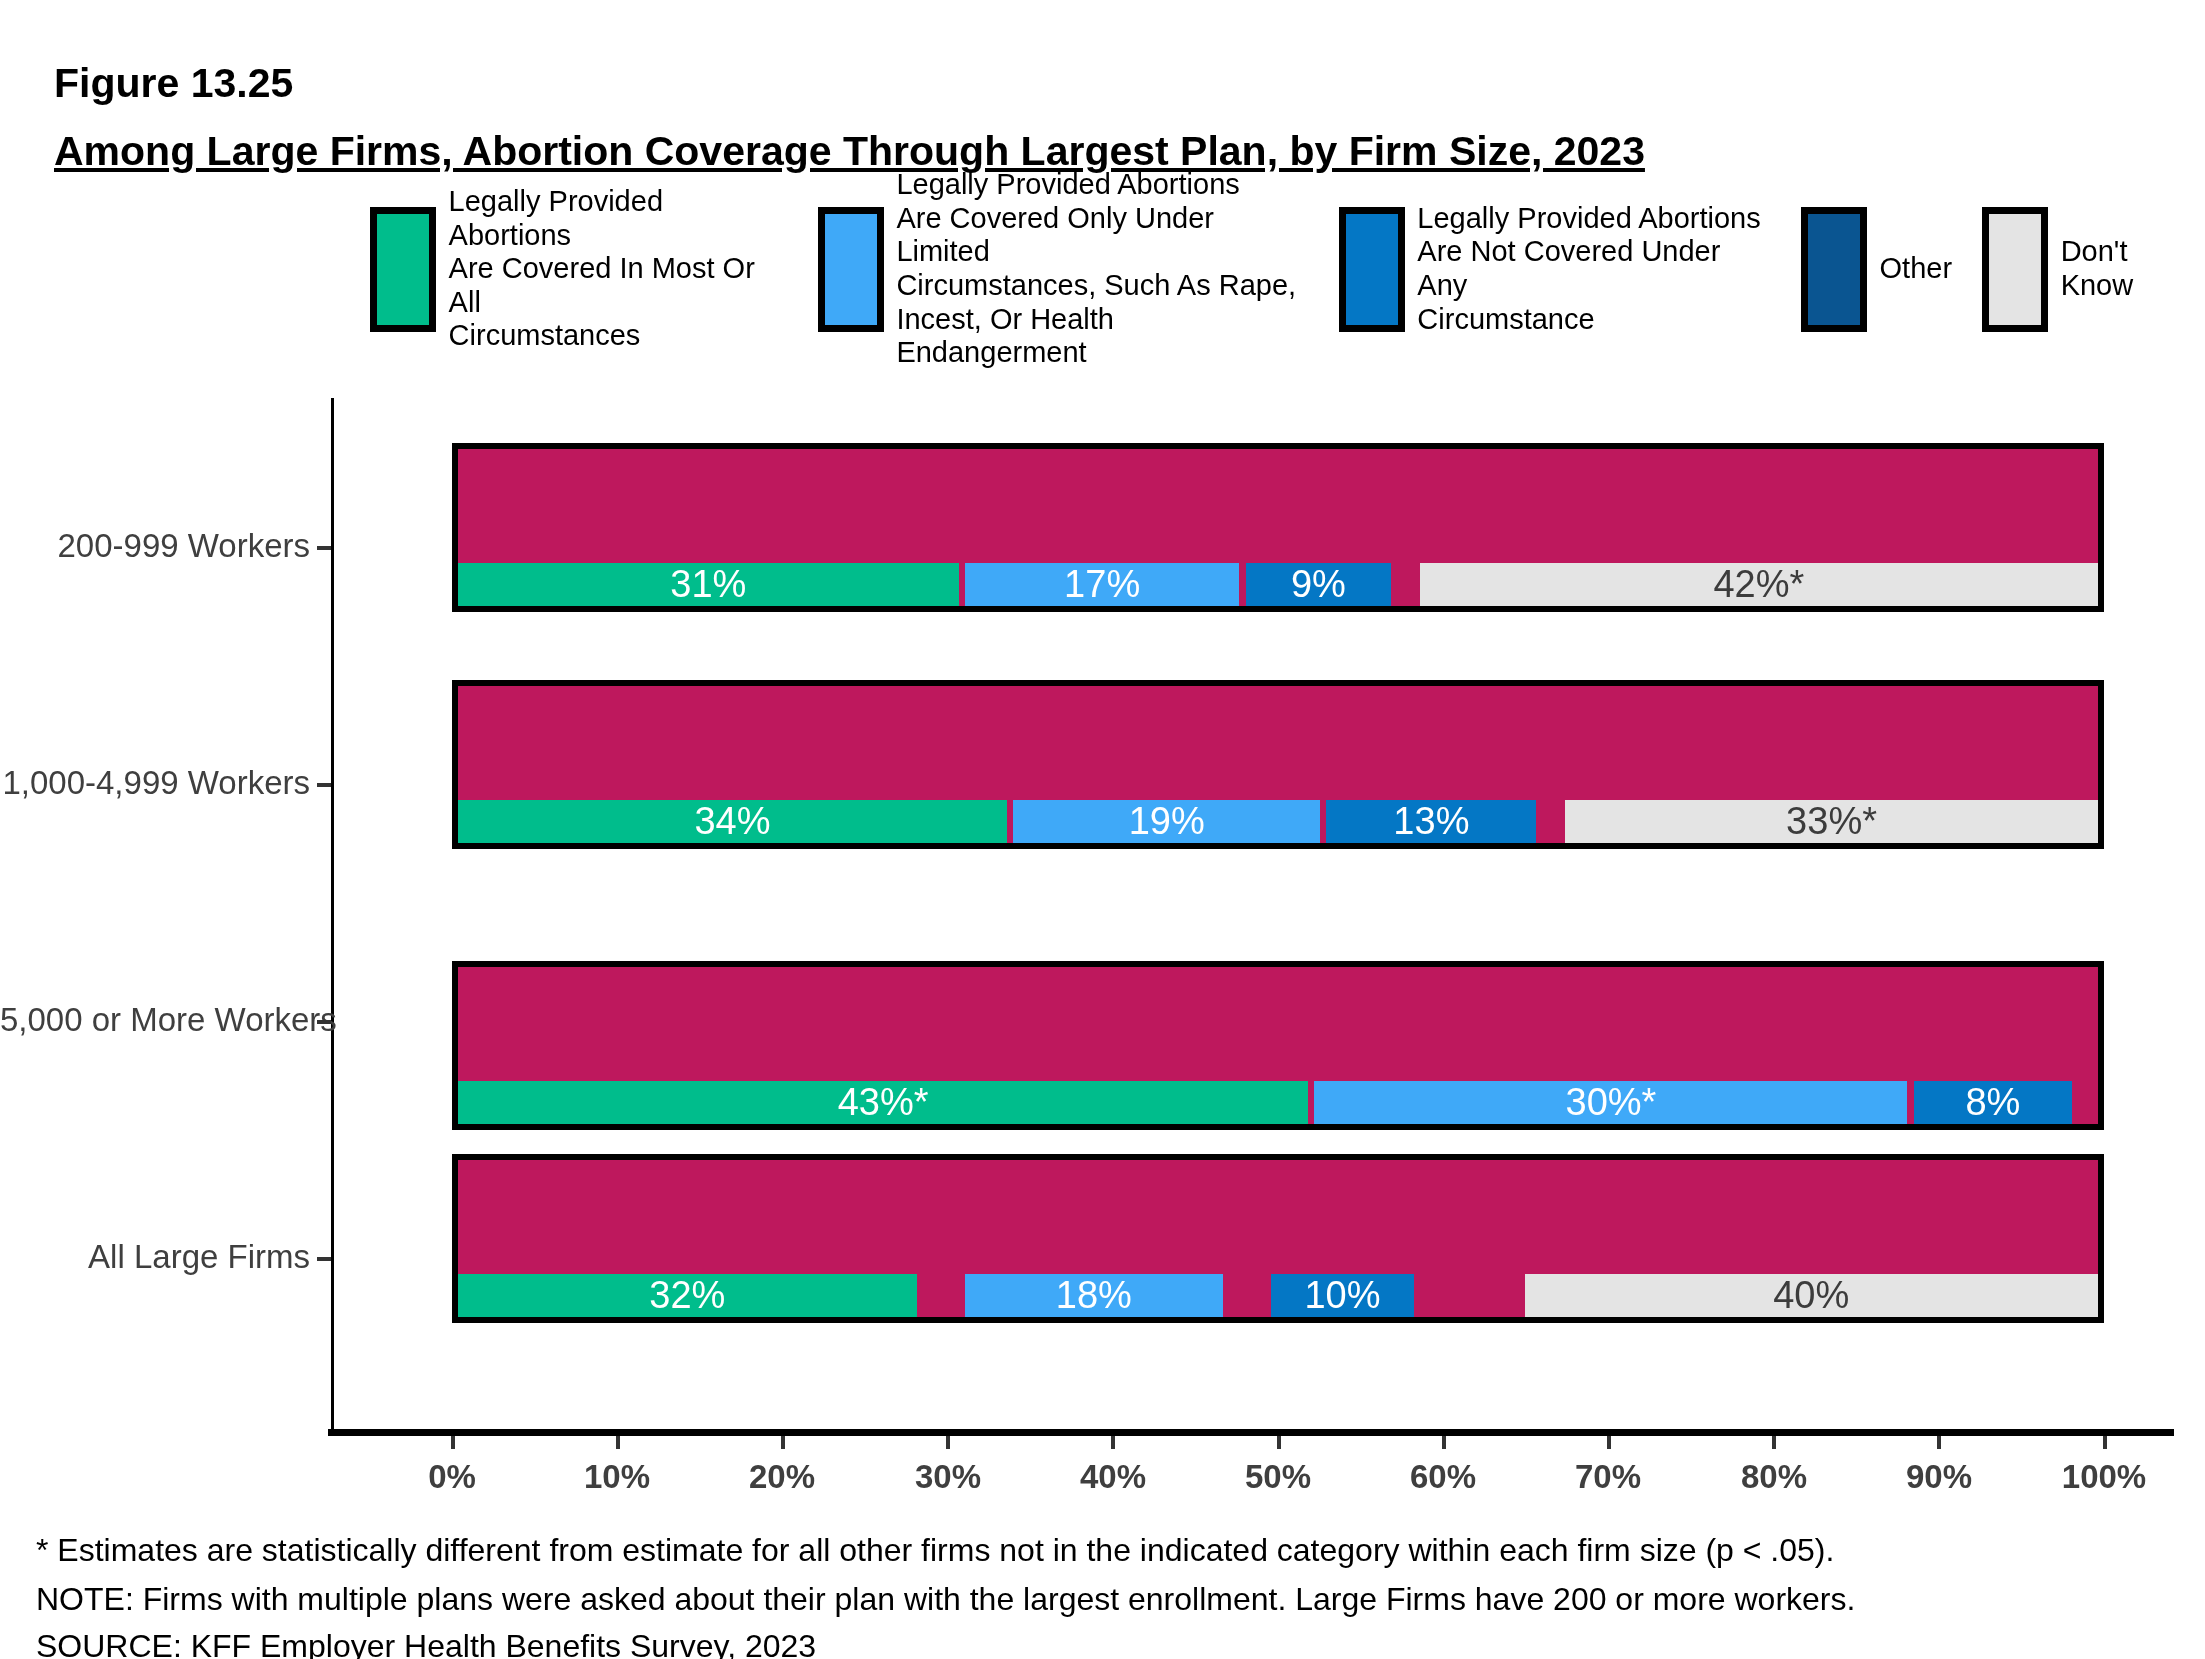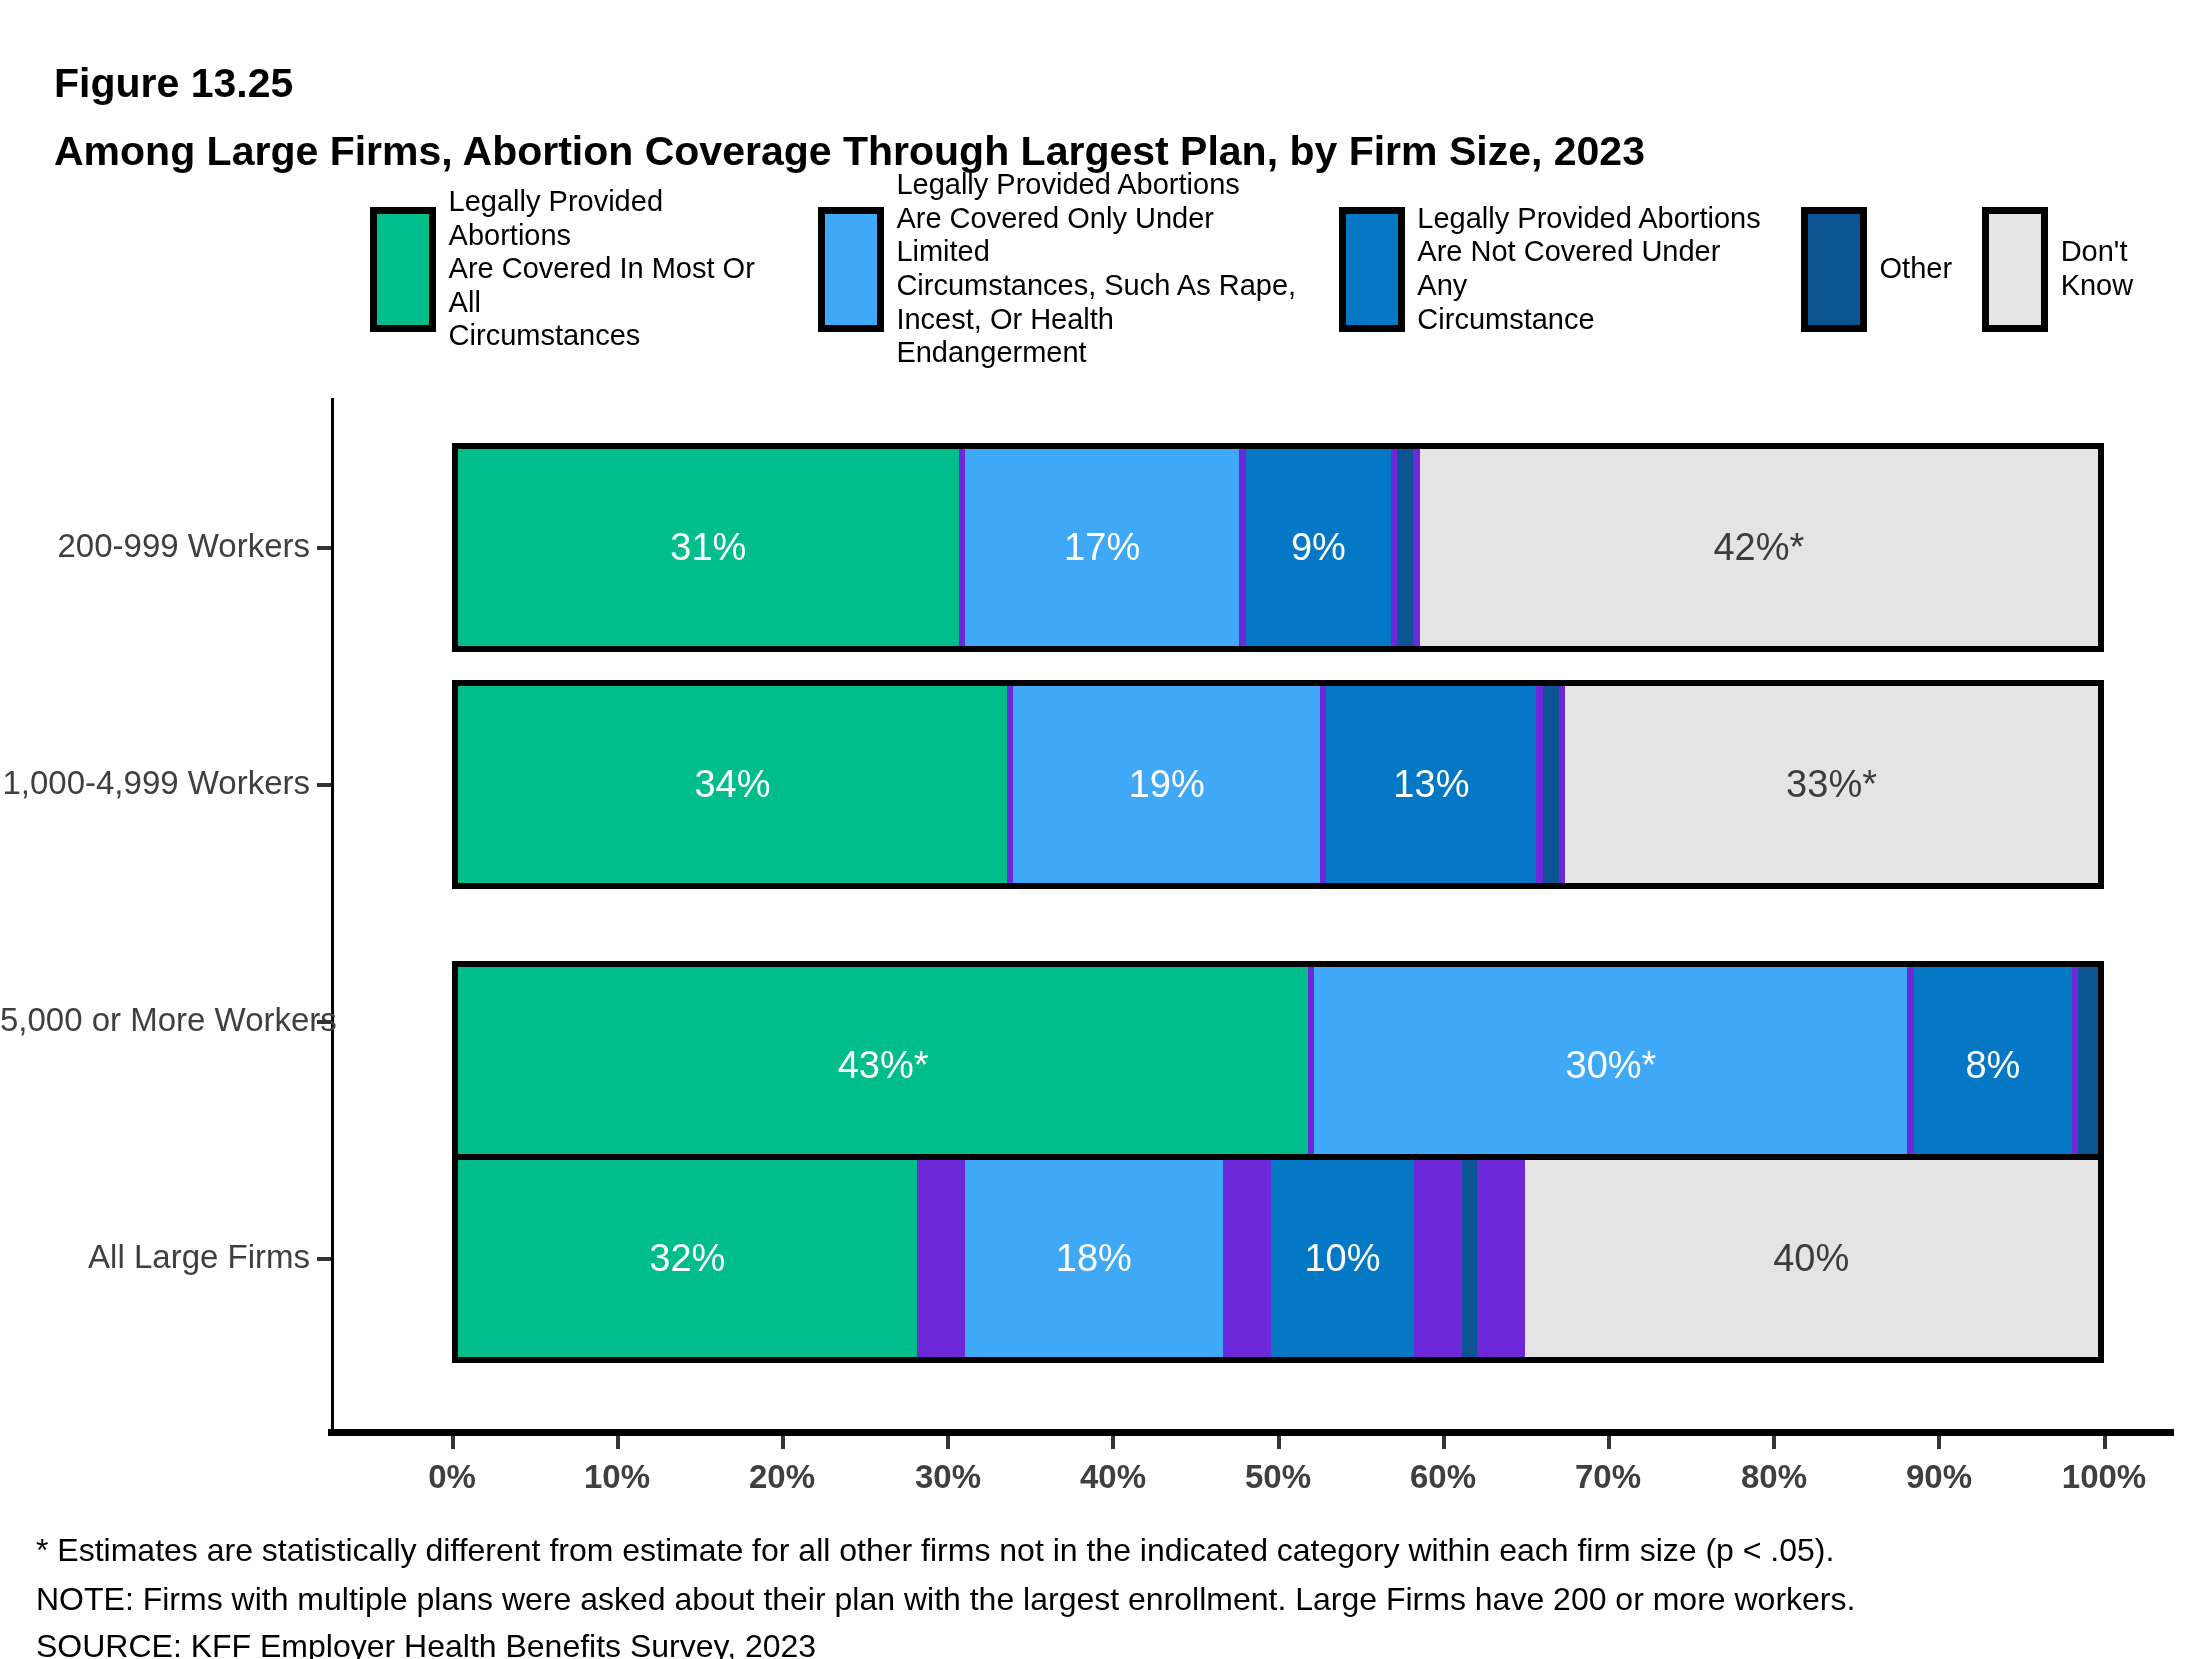--- a/index.html
+++ b/index.html
@@ -5,37 +5,37 @@
   html,body { margin:0; padding:0; background:#ffffff; }
   .page {
     position:relative; width:2205px; height:1660px; background:#ffffff;
     font-family:"Liberation Sans", sans-serif; overflow:hidden; color:#000;border-radius:15px;
   }
   .fig-number, .fig-title {
     position:absolute; left:54px; font-weight:700; font-size:41px; color:#000;
     white-space:nowrap;
   }
   .fig-number { top:60px; }
-  .fig-title  { top:128px; }
+  .fig-title  { top:128px;text-decoration:underline; }
 
   .legend {
     position:absolute; left:370px; top:204px; height:130px;
     display:flex; flex-direction:row; align-items:center; gap:30px;
   }
   .legend-item { display:flex; align-items:center; gap:12.6px; height:130px; }
   .legend-swatch { width:52px; height:111px; border:7.1px solid #000; flex:none; }
   .legend-label { font-size:29px; line-height:1.16; color:#000; white-space:pre-line; }
 
   .axis-line-y { position:absolute; left:331px; top:398px; width:3.2px;  height:1032px; background:#000; }
   .axis-line-x { position:absolute; left:328px; top:1429px; width:1846px; height:7.1px; background:#000; }
 
   .bar {
-    position:absolute; left:452px; width:1652px; height:209px;
-    box-sizing:border-box; background:#6d28d9; border:6.3px solid #000;
-    display:flex; flex-direction:row; gap:6.3px;
+    position:absolute; left:452px; width:1652px; height:169px;
+    box-sizing:border-box; background:#be185d; border:6.3px solid #000;
+    display:flex; flex-direction:row; gap:6.3px;align-items:flex-end;
   }
   .seg {
     display:flex; align-items:center; justify-content:center;
     font-size:38px; white-space:nowrap; overflow:hidden; min-width:0;
   }
   .ylabel {
     position:absolute; left:0; width:310px; text-align:right;
     font-size:33px; color:#3f3f3f; white-space:nowrap;
   }
   .ytick { position:absolute; left:317px; width:14.2px; height:4px; background:#333; }

